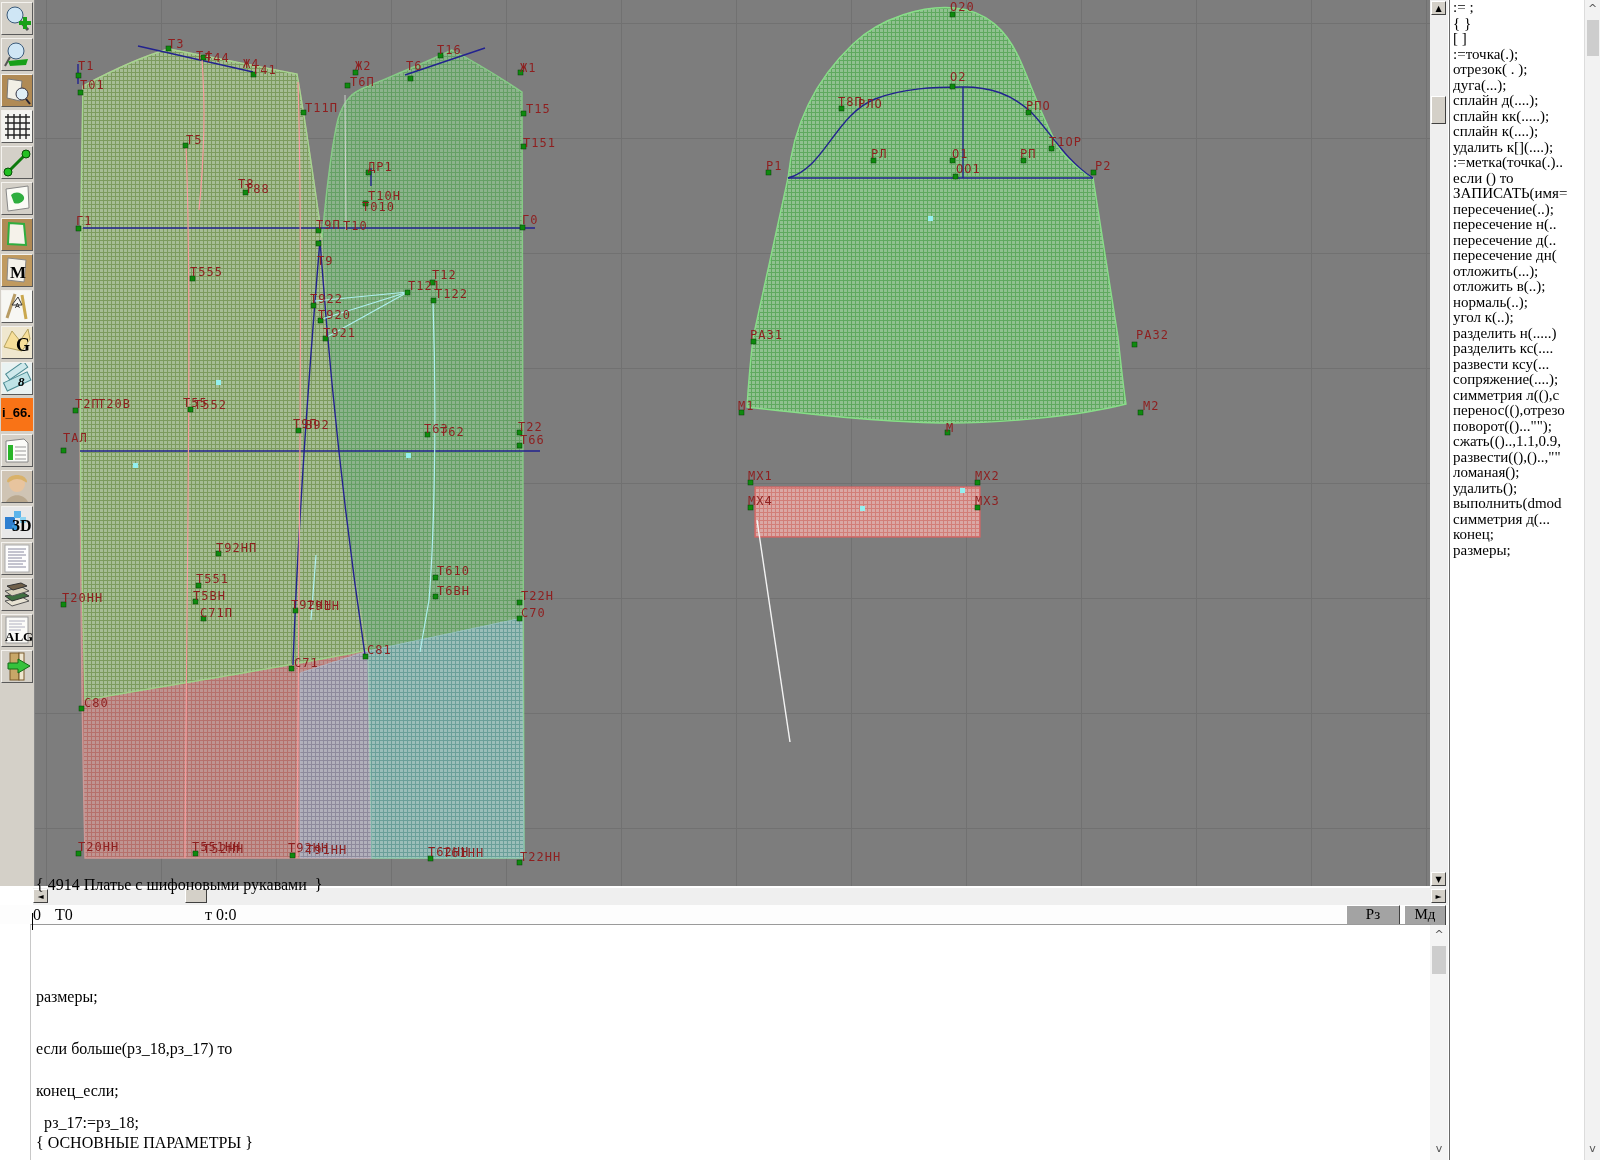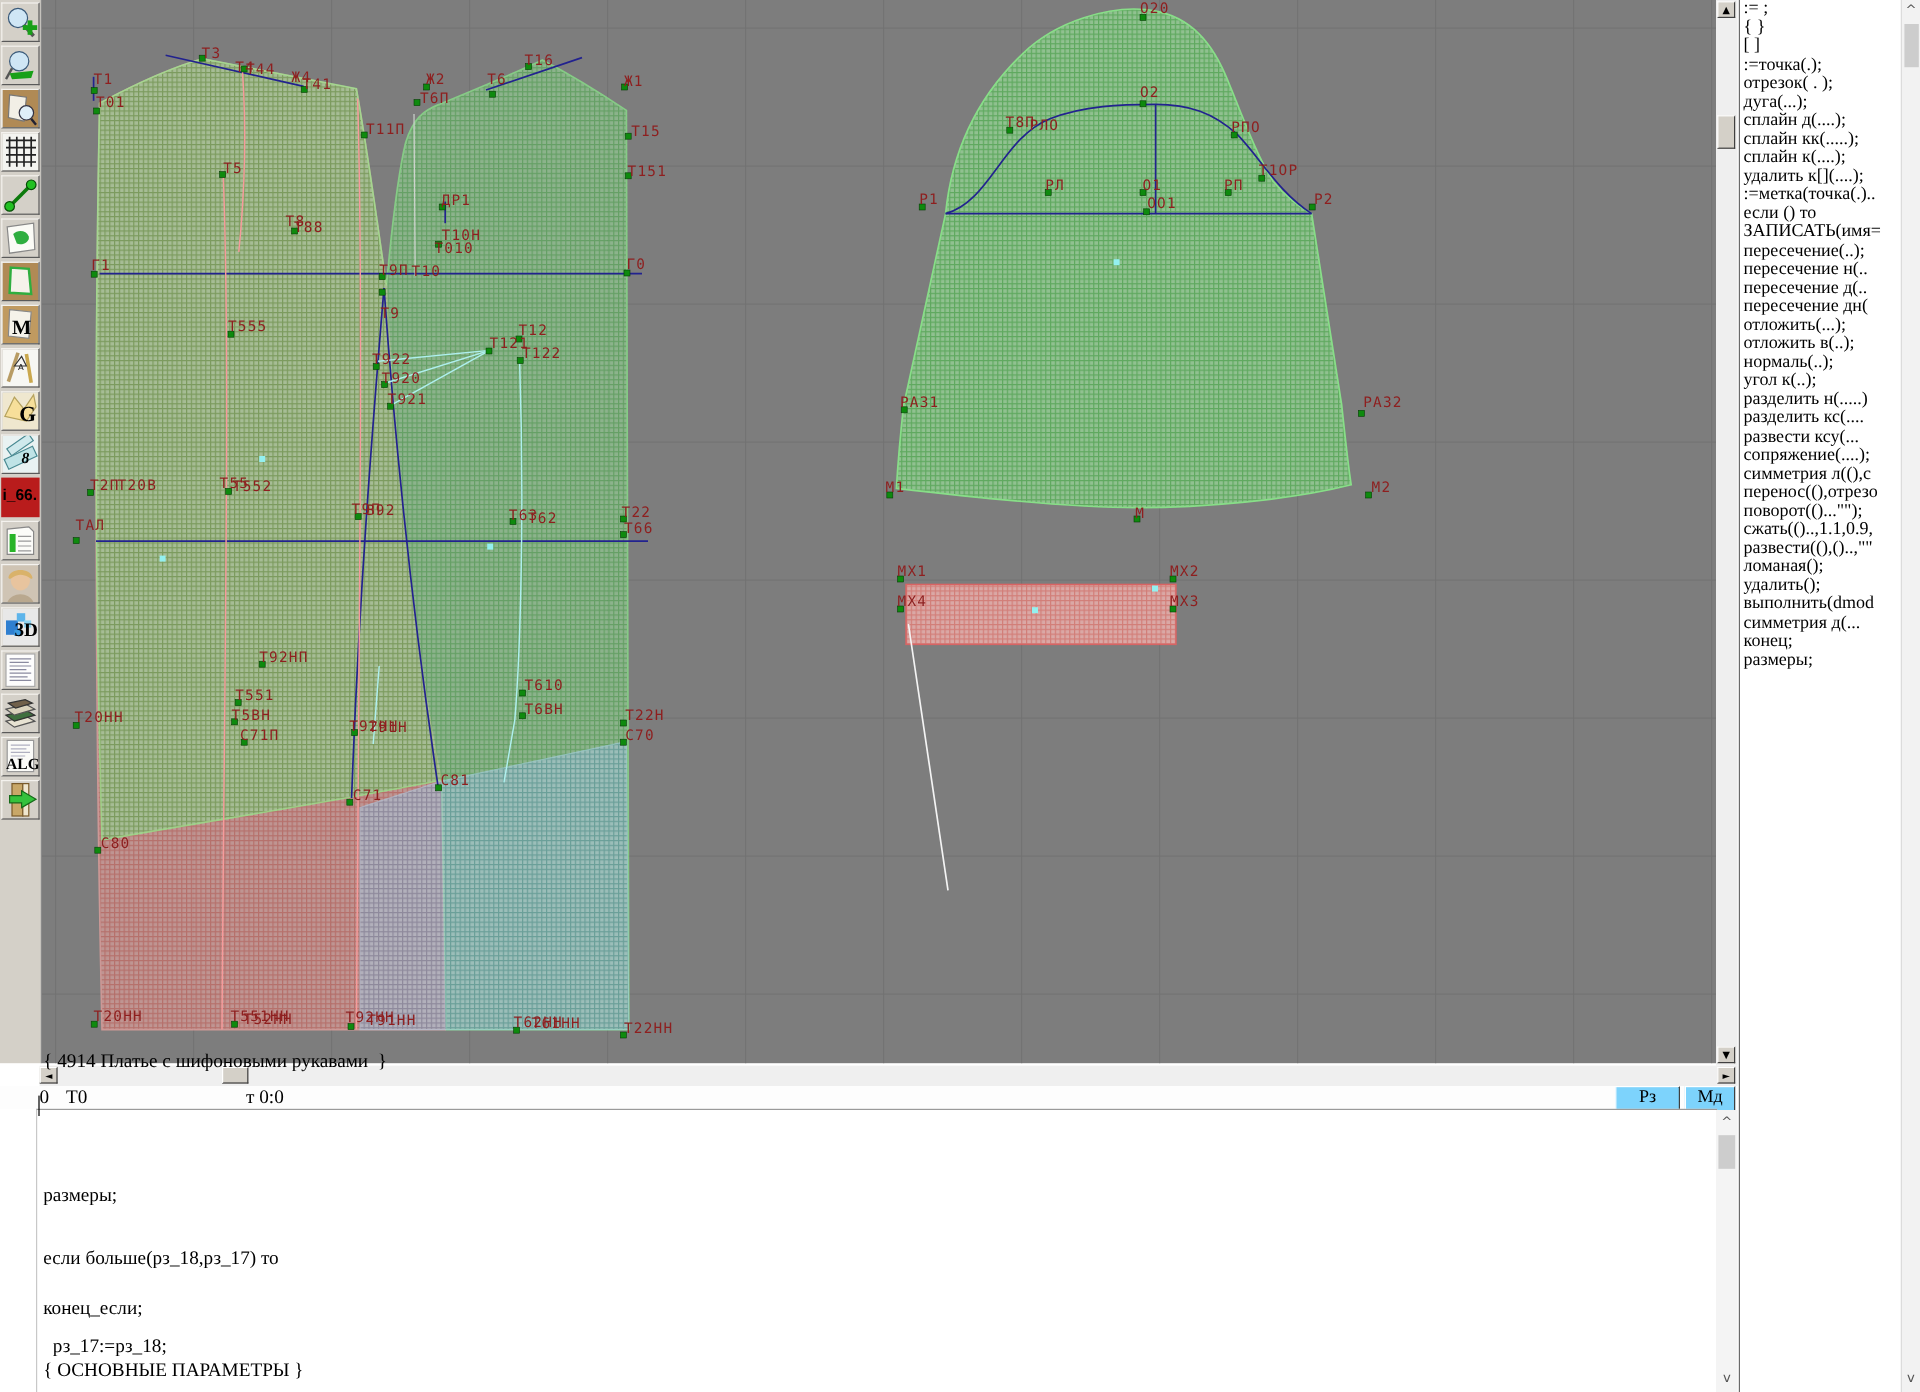--- a/index.html
+++ b/index.html
@@ -41,21 +41,21 @@
           border-right:1px solid #404040;border-bottom:1px solid #404040;
           box-sizing:border-box;}
   .flat-arrow{position:absolute;color:#555;font-size:11px;line-height:14px;
           text-align:center;font-family:"DejaVu Sans",sans-serif;background:#f4f4f4;}
   .flat-thumb{position:absolute;background:#cdcdcd;}
 
   
   #statusrow{position:absolute;left:0;top:905px;width:1448px;height:19px;
              background:#fdfdfd;font-size:16px;color:#000;}
   #statusrow span{position:absolute;top:1px;}
-  .wbtn{position:absolute;top:905px;height:25px;background:#7dd3fc;
+  .wbtn{position:absolute;top:905px;height:25px;background:#a3a3a3;
         border-top:1px solid #fff;border-left:1px solid #fff;
         border-right:1px solid #404040;border-bottom:1px solid #404040;
         box-sizing:border-box;font-size:15px;text-align:center;line-height:16px;
         font-family:"Liberation Serif",serif;}
 
   
   #editor{position:absolute;left:30px;top:924px;width:1400px;height:236px;
           background:#fff;border-top:1px solid #9a9a9a;border-left:1px solid #c8c8c8;}
   .eline{position:absolute;left:36px;font-size:16px;color:#000;white-space:pre;}
   #caret{position:absolute;left:32px;top:913px;width:1px;height:17px;background:#000;}
@@ -144,21 +144,21 @@
     <span class="ictxt" style="left:14px;top:8px;font-size:18px">G</span>
   </div>
   <div class="tbtn" style="top:362px">
     <svg width="30" height="31">
         <rect width="30" height="31" fill="#e9f2f2"></rect>
         <rect x="2" y="14" width="26" height="9" transform="rotate(-25 15 18)" fill="#bfe3e6" stroke="#4a8a92"></rect>
         <rect x="4" y="4" width="22" height="7" transform="rotate(-35 15 8)" fill="#cfe9ec" stroke="#4a8a92"></rect>
       </svg>
     <span class="ictxt" style="left:16px;top:11px;font-size:13px;font-style:italic">8</span>
   </div>
-  <div class="tbtn" style="top:398px;border:none;background:#b91c1c">
+  <div class="tbtn" style="top:398px;border:none;background:#f97316">
     <span class="ictxt" style="left:1px;top:7px;font-size:13px;font-family:'Liberation Sans',sans-serif">i_66.</span>
   </div>
   <div class="tbtn" style="top:434px">
     <svg width="30" height="31">
         <path d="M4 6 L22 4 L26 8 L26 27 L4 27 Z" fill="#fbfbf8" stroke="#888"></path>
         <rect x="6" y="10" width="5" height="15" fill="#28b428"></rect>
         <path d="M13 12H24M13 16H24M13 20H24M13 24H24" stroke="#999"></path>
       </svg>
   </div>
   <div class="tbtn" style="top:470px">

